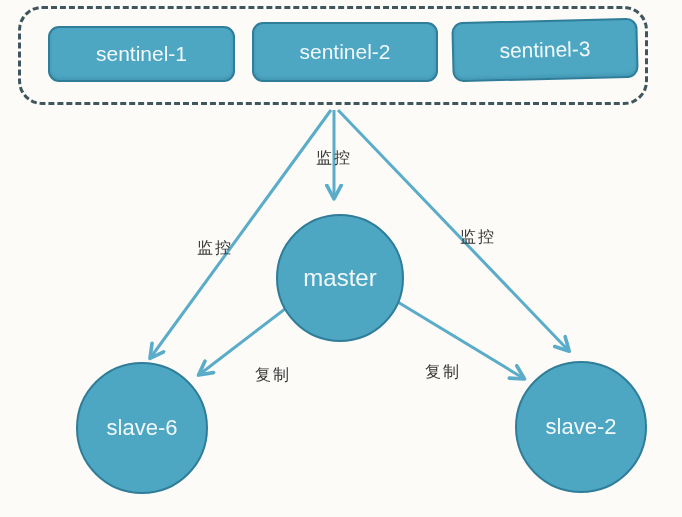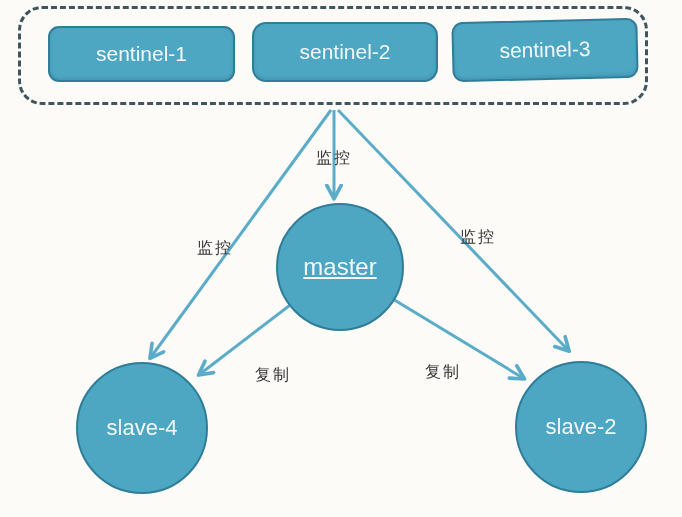--- a/index.html
+++ b/index.html
@@ -51,32 +51,32 @@
     display:flex;align-items:center;justify-content:center;
     background:var(--node-fill);
     border:2px solid var(--node-border);
     border-radius:11px;
     color:var(--node-text);
     font-size:21px;
     z-index:3;
     box-shadow:inset 0 -2px 3px rgba(0,60,80,0.12);
   }
   .box-s1{left:48px;top:26px;width:187px;height:56px;}
-  .box-s2{left:252px;top:22px;width:186px;height:60px;border-radius:14px;}
+  .box-s2{left:252px;top:22px;width:186px;height:60px;}
   .box-s3{left:452px;top:20px;width:186px;height:60px;transform:rotate(-1.4deg);}
   .node-circle{
     position:absolute;
     display:flex;align-items:center;justify-content:center;
     background:var(--node-fill);
     border:2px solid var(--node-border);
     border-radius:50%;
     color:var(--node-text);
     z-index:3;
   }
-  .node-master{left:276px;top:203px;width:128px;height:128px;font-size:24px;text-decoration:underline;}
+  .node-master{left:276px;top:214px;width:128px;height:128px;font-size:24px;}
   .node-slave1{left:76px;top:362px;width:132px;height:132px;font-size:22px;}
   .node-slave2{left:515px;top:361px;width:132px;height:132px;font-size:22px;justify-content:center;}
   .edge-label{
     position:absolute;
     transform:translate(-50%,-50%);
     color:var(--label-text);
     font-size:16px;
     letter-spacing:2px;
     white-space:nowrap;
     z-index:4;
@@ -114,21 +114,21 @@
     <span>sentinel-2</span>
   </div>
   <div class="sentinel-box box-s3">
     <span>sentinel-3</span>
   </div>
 
   <div class="node-circle node-master">
     <span>master</span>
   </div>
   <div class="node-circle node-slave1">
-    <span>slave-4</span>
+    <span>slave-6</span>
   </div>
   <div class="node-circle node-slave2">
     <span>slave-2</span>
   </div>
 
   <div class="edge-label lbl-monitor-center">监控</div>
   <div class="edge-label lbl-monitor-left">监控</div>
   <div class="edge-label lbl-monitor-right">监控</div>
   <div class="edge-label lbl-replicate-left">复制</div>
   <div class="edge-label lbl-replicate-right">复制</div>

